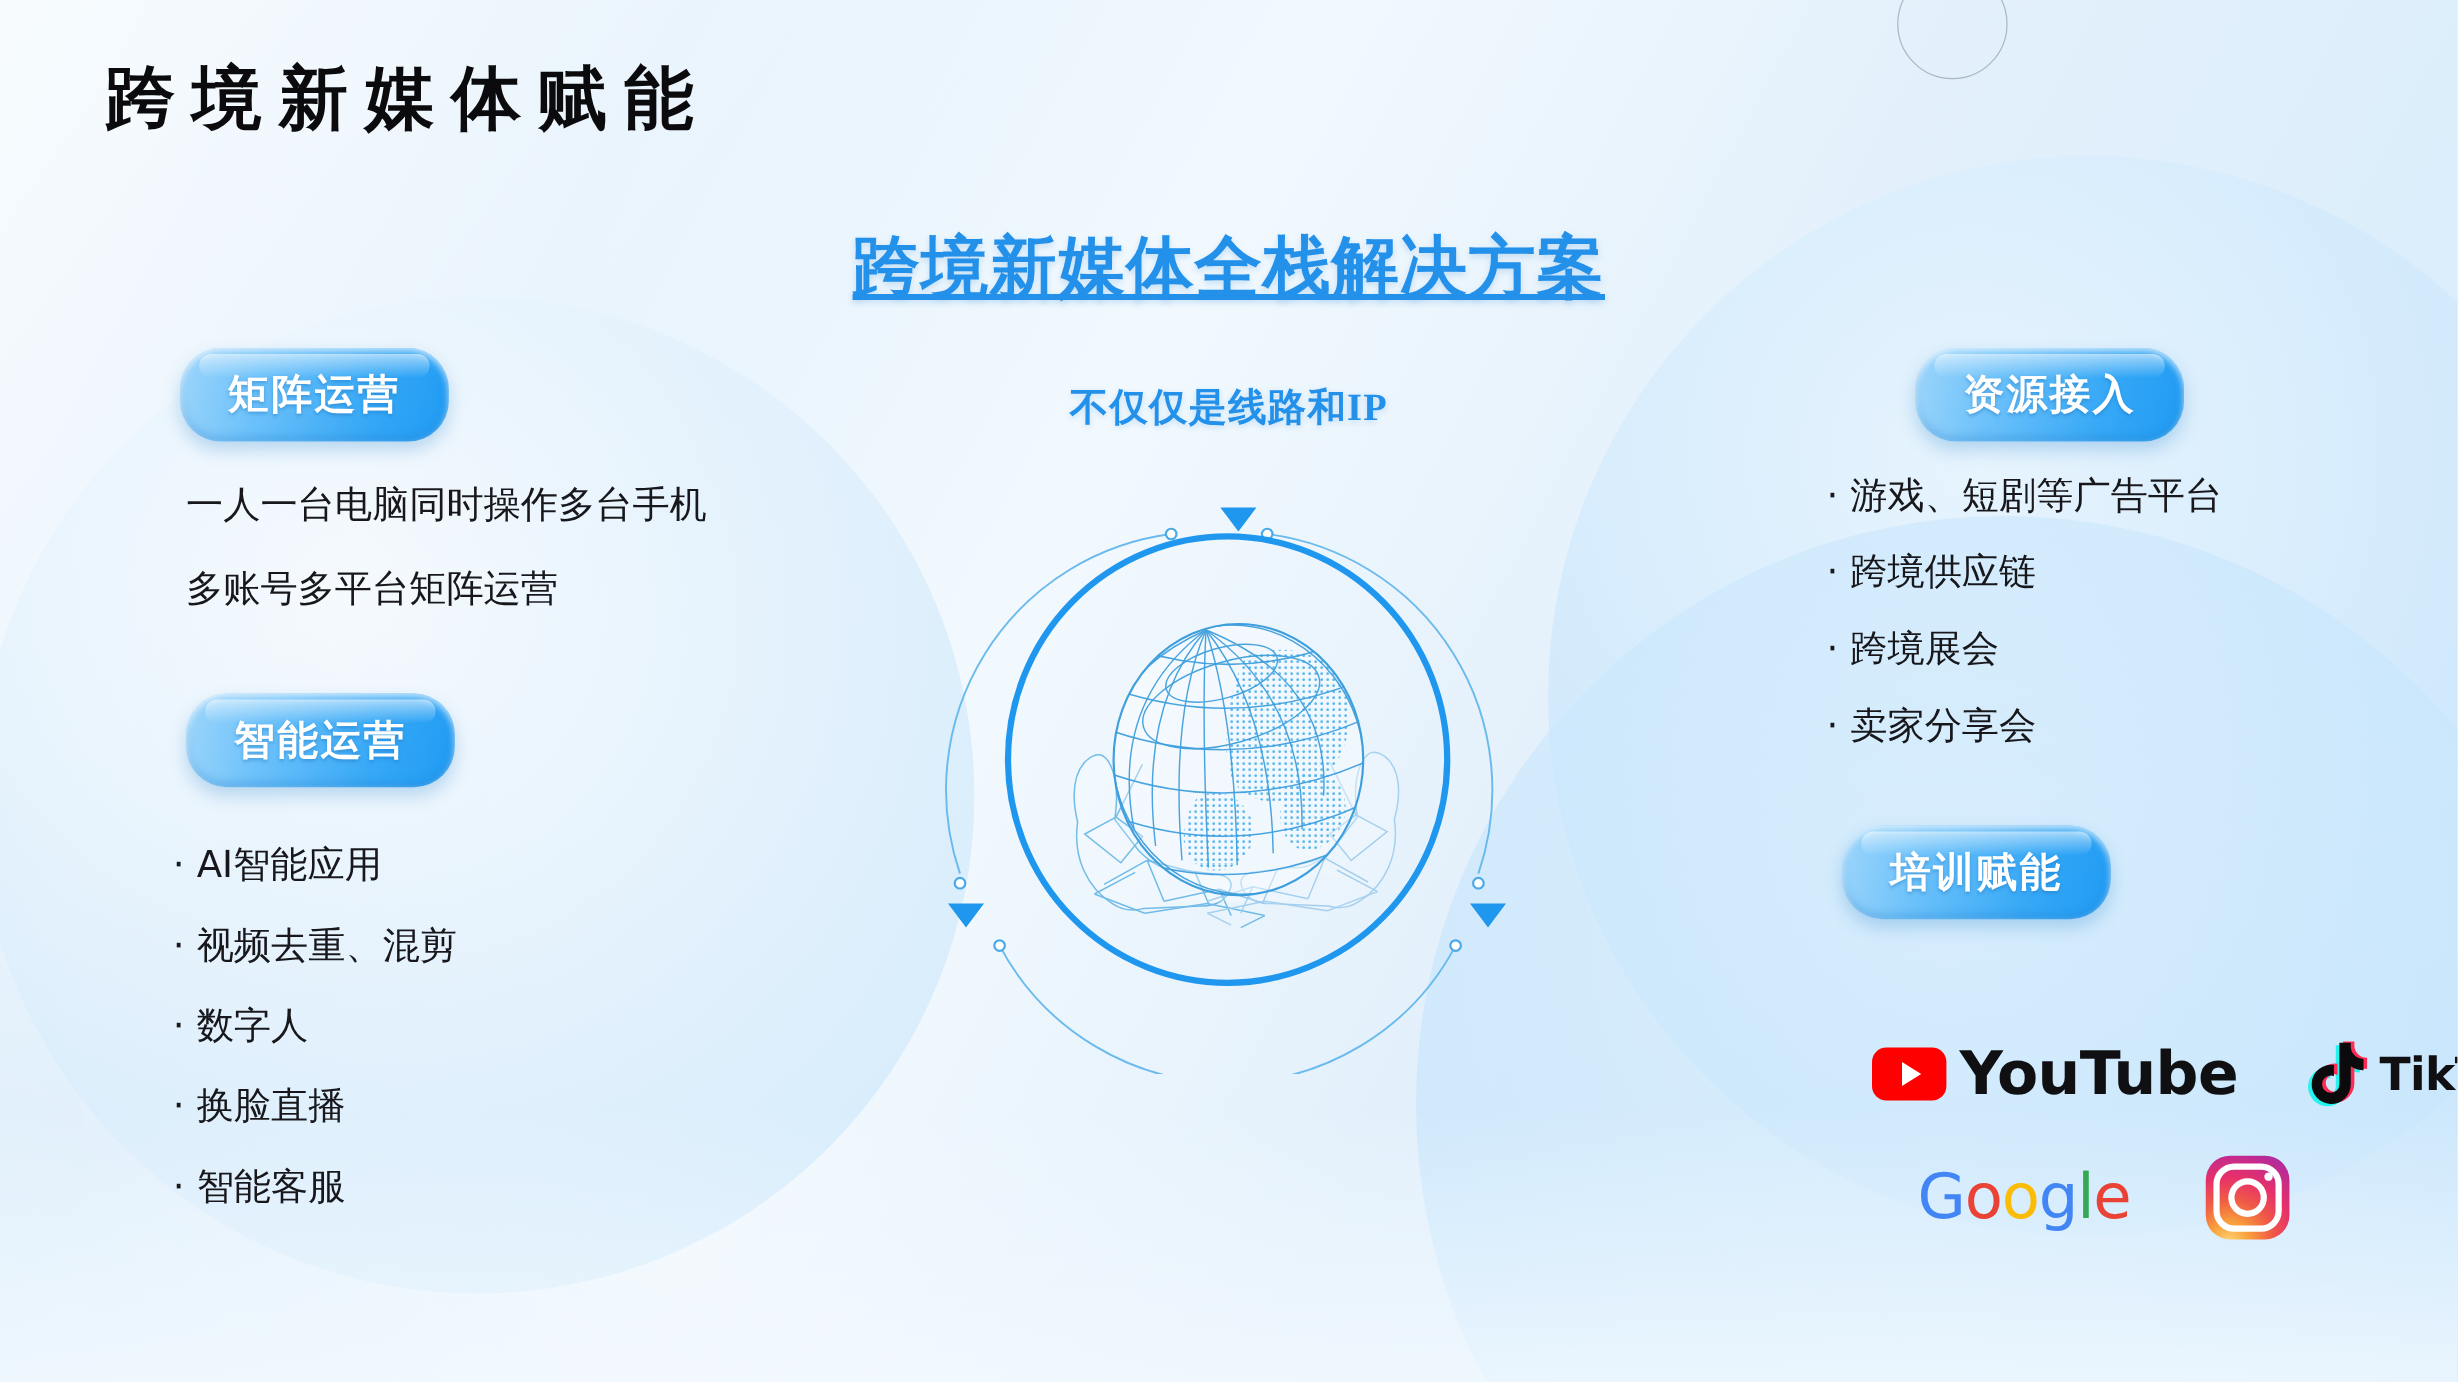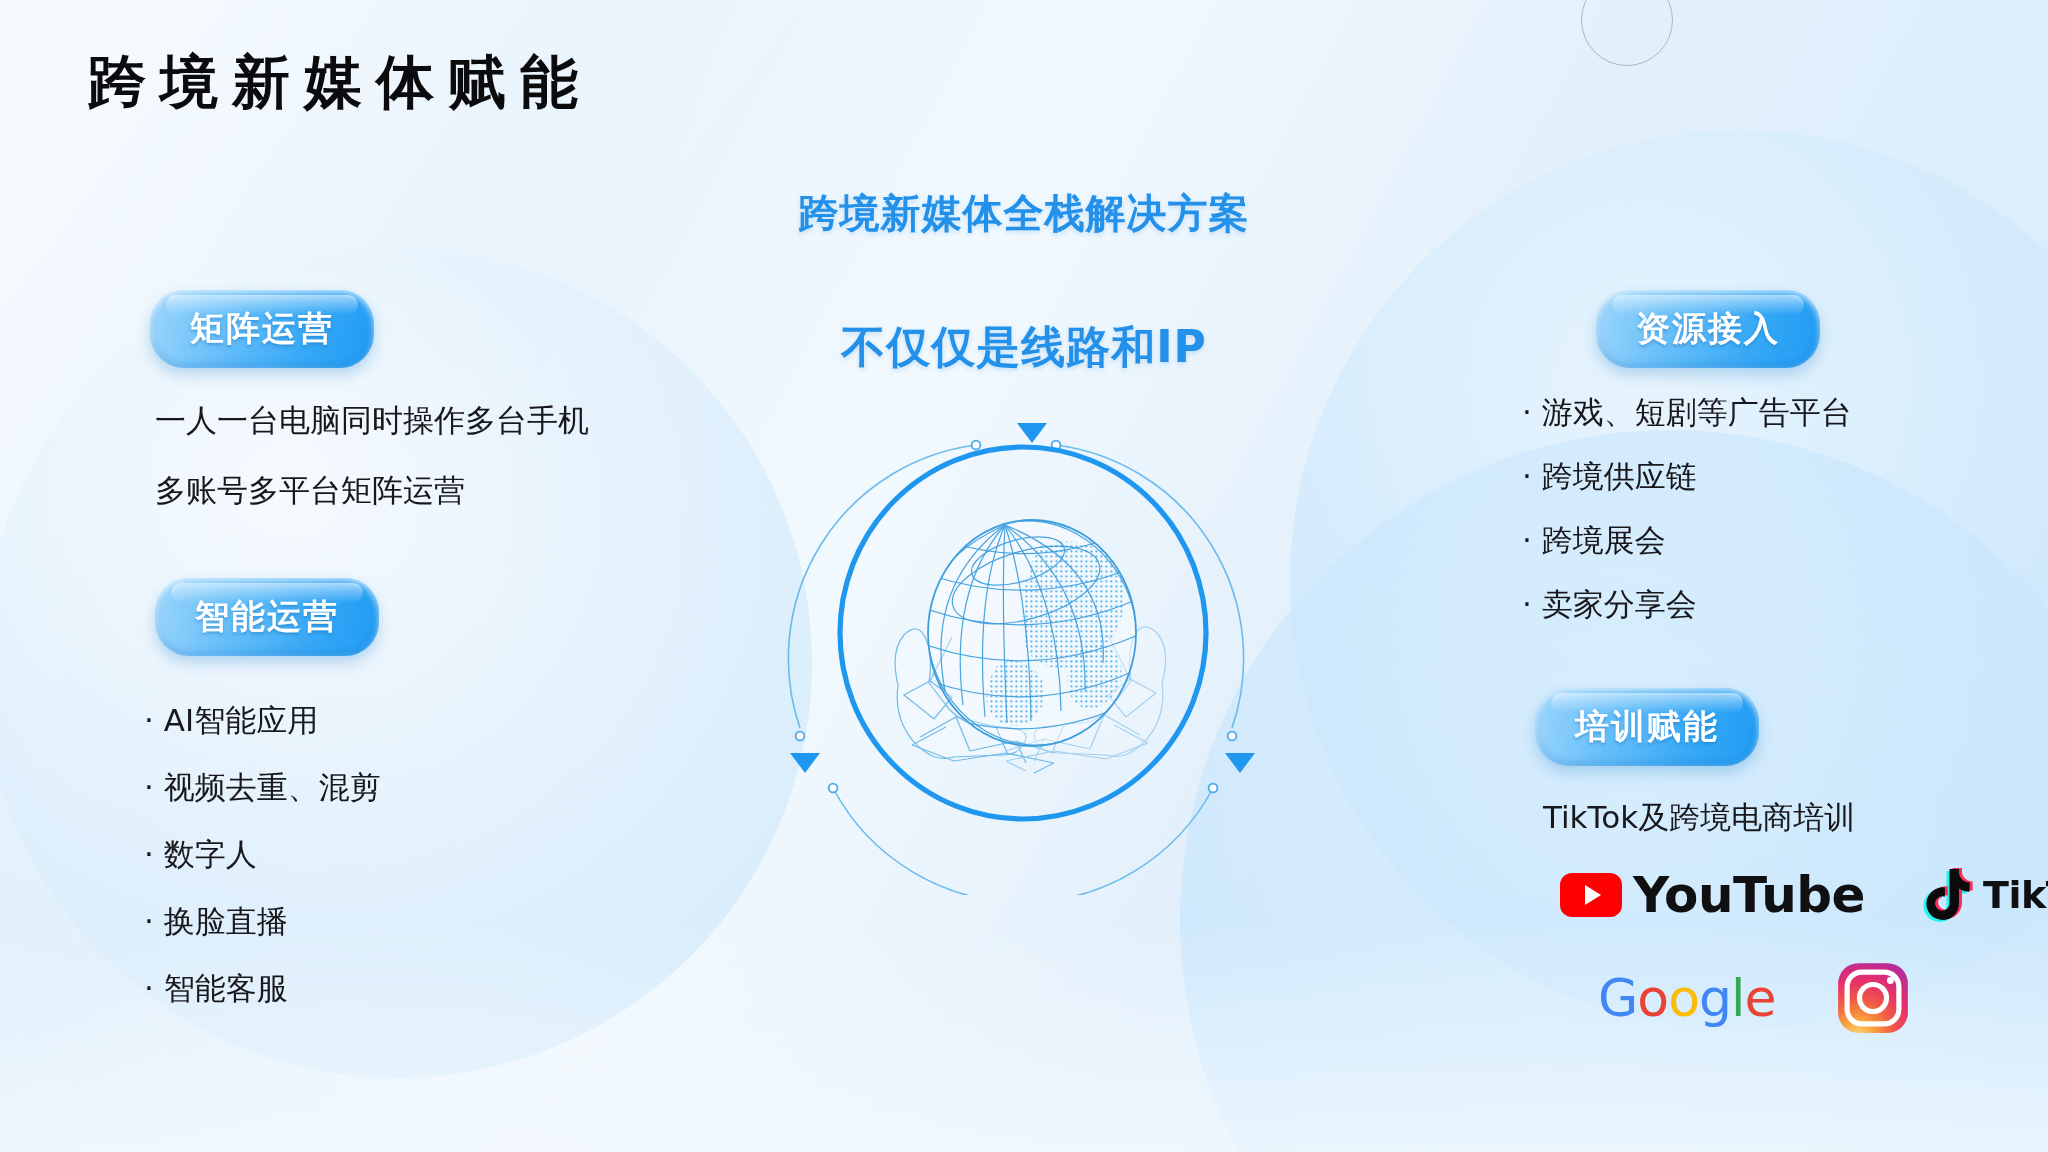--- a/index.html
+++ b/index.html
@@ -69,22 +69,22 @@
     font-family:"DejaVu Sans","Liberation Sans",sans-serif;
   }
 
   
   .center-head {
     position:absolute; left:0; right:0; text-align:center;
     color:#2390ea; font-weight:bold; white-space:nowrap;
     text-shadow:0 2px 5px rgba(140,190,235,.45);
     font-family:"DejaVu Sans","Liberation Sans",sans-serif;
   }
-  #headline1 { top:186px; font-size:40px; letter-spacing:1px; }
-  #headline2 { top:318px; font-size:44px; letter-spacing:1px; }
+  #headline1 { top:186px; font-size:56px; letter-spacing:1px;text-decoration:underline; }
+  #headline2 { top:318px; font-size:32px; letter-spacing:1px;font-family:Liberation Serif, serif; }
 
   
   .pill {
     position:absolute;
     height:78px; border-radius:34px;
     display:flex; align-items:center; justify-content:center;
     padding:0 40px;
     background:linear-gradient(100deg,#9ed6fb 0%,#6ec2fa 28%,#36a8f6 70%,#1f9bf3 100%);
     box-shadow:
       0 7px 14px rgba(52,140,210,.30),
@@ -206,21 +206,20 @@
   <div class="bullet-line" style="left:1522px; top:520px;">
     <span class="dot">·</span><span>跨境展会</span>
   </div>
   <div class="bullet-line" style="left:1522px; top:584px;">
     <span class="dot">·</span><span>卖家分享会</span>
   </div>
 
   <div class="pill" style="left:1535px; top:688px;">
     <span>培训赋能</span>
   </div>
-  <div class="body-line" style="left:1543px; top:797px;">TikTok及跨境电商培训</div>
 
   <div id="logo-row-1" class="logo-row">
     <div class="yt-logo">
       <div class="yt-badge">
           <div class="yt-tri"></div>
         </div>
       <div class="yt-word">YouTube</div>
     </div>
     <div class="tt-logo">
       <svg width="50" height="56" viewBox="0 0 50 56">

